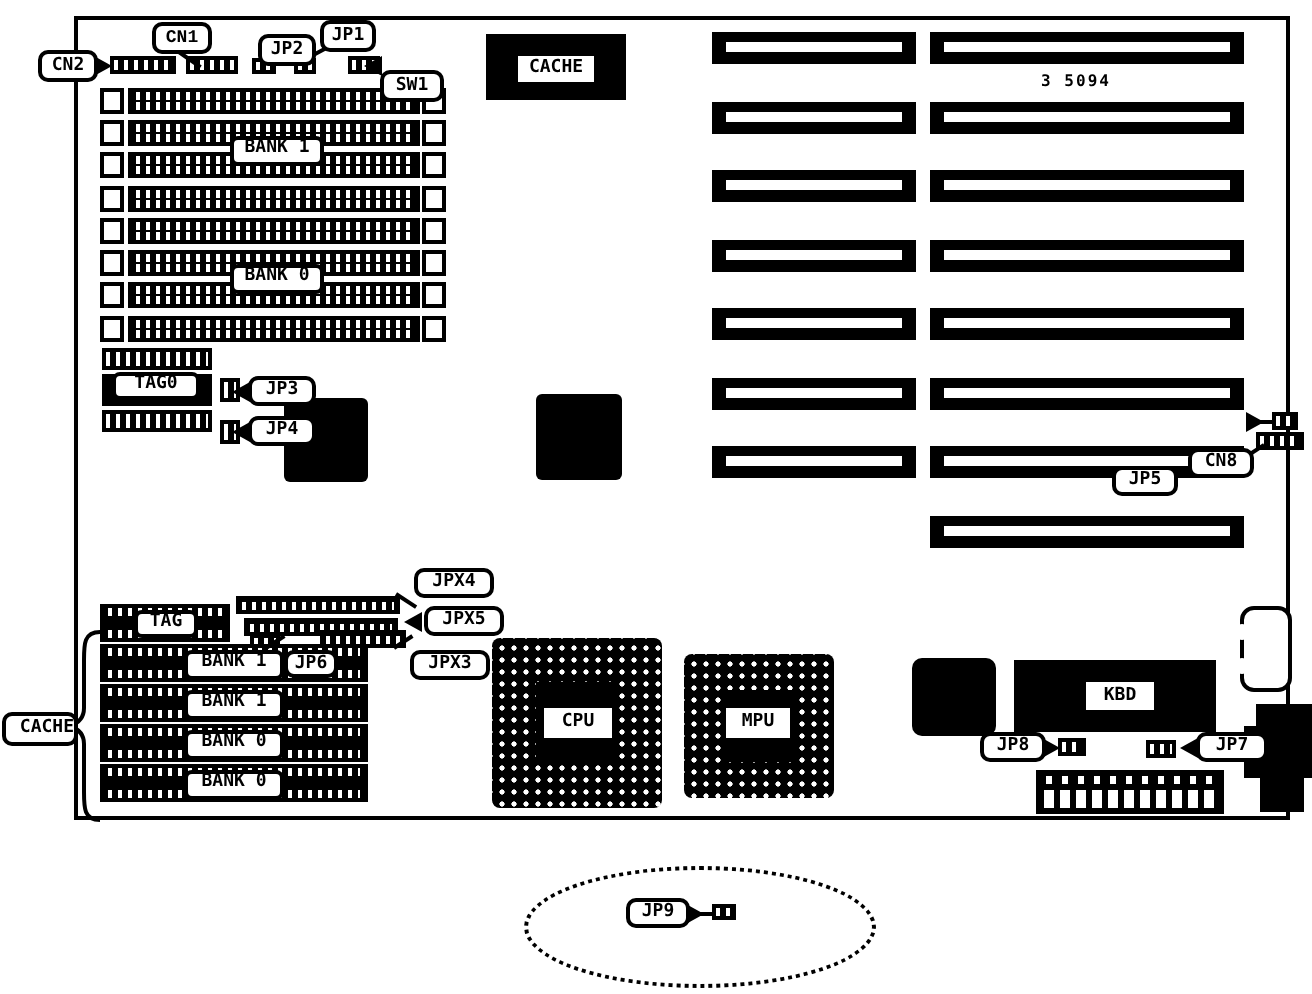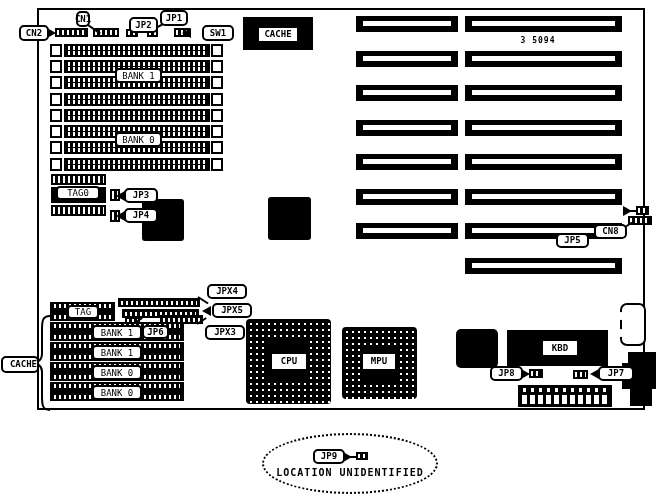--- a/index.html
+++ b/index.html
@@ -5,21 +5,21 @@
   html,body { margin:0; padding:0; background:#fff; }
   #canvas { position:relative; width:656px; height:497px; background:#fff;
             font-family:"DejaVu Sans Mono", monospace; color:#000; overflow:hidden; }
   .a { position:absolute; box-sizing:border-box; }
   .blk { background:#000; }
   .outline { border:2px solid #000; }
   .callout { background:#fff; border:2px solid #000; border-radius:5px; font-size:9px;
              font-weight:bold; display:flex; align-items:center; justify-content:center;
              z-index:30; line-height:1; letter-spacing:0; }
   .boxlabel { background:#fff; border:2px solid #000; border-radius:4px; font-size:9px;
-              font-weight:normal; display:flex; align-items:flex-end; justify-content:center;
+              font-weight:bold; display:flex; align-items:flex-start; justify-content:center;
               z-index:6; line-height:1; }
   .whitelabel { background:#fff; font-size:9px; font-weight:bold; display:flex;
                 align-items:center; justify-content:center; z-index:6; line-height:1; }
   .slot { background:#000; }
   .slot::after { content:""; position:absolute; left:7px; right:7px; top:5px; height:5px; background:#fff; }
   .bar { background:#000; }
   .bar::before, .bar::after { content:""; position:absolute; left:4px; right:4px; height:4px;
       background:repeating-linear-gradient(90deg,#fff 0 2px,rgba(0,0,0,0) 2px 5px); }
   .bar::before { top:2px; } .bar::after { bottom:2px; }
   .pins { background:#000; }
@@ -59,33 +59,33 @@
   <div class="a jmp" style="left:55px; top:28px; width:33px; height:9px;"></div>
   <div class="a jmp" style="left:93px; top:28px; width:26px; height:9px;"></div>
   <div class="a jmp" style="left:126px; top:29px; width:12px; height:8px;"></div>
   <div class="a jmp" style="left:147px; top:29px; width:11px; height:8px;"></div>
   <div class="a jmp" style="left:174px; top:28px; width:16px; height:9px;"></div>
 
   <div class="a callout" style="left:19px; top:25px; width:30px; height:16px;">
       <span>CN2</span>
     </div>
   <div class="a tri-r" style="left:47px; top:28px;"></div>
-  <div class="a callout" style="left:76px; top:11px; width:14px; height:16px;">
+  <div class="a callout" style="left:76px; top:11px; width:30px; height:16px;font-family:Liberation Mono, monospace;">
       <span>CN1</span>
     </div>
   <div class="a dline" style="left:88px; top:24px; width:15px; transform:rotate(35deg);"></div>
   <div class="a callout" style="left:129px; top:4px; width:29px; height:16px;margin-top:13px;">
       <span>JP2</span>
     </div>
   <div class="a tri-d" style="left:134px; top:19px;"></div>
   <div class="a callout" style="left:160px; top:10px; width:28px; height:16px;">
       <span>JP1</span>
     </div>
   <div class="a dline" style="left:152px; top:29px; width:14px; transform:rotate(-28deg);"></div>
-  <div class="a callout" style="left:190px; top:25px; width:32px; height:16px;margin-left:12px;">
+  <div class="a callout" style="left:190px; top:35px; width:32px; height:16px;">
       <span>SW1</span>
     </div>
   <div class="a tri-l" style="left:182px; top:28px;"></div>
 
   <div class="a clip" style="left:50px; top:44px; width:12px; height:13px;"></div>
     <div class="a bar" style="left:64px; top:44px; width:146px; height:13px;"></div>
     <div class="a clip" style="left:211px; top:44px; width:12px; height:13px;"></div>
   <div class="a clip" style="left:50px; top:60px; width:12px; height:13px;"></div>
     <div class="a bar" style="left:64px; top:60px; width:146px; height:13px;"></div>
     <div class="a clip" style="left:211px; top:60px; width:12px; height:13px;"></div>
@@ -262,15 +262,14 @@
 
   <div class="a power" style="left:518px; top:385px; width:94px; height:22px;"></div>
 
   <div class="a ellipse" style="left:262px; top:433px; width:176px; height:61px;"></div>
   <div class="a callout" style="left:313px; top:449px; width:32px; height:15px;">
       <span>JP9</span>
     </div>
   <div class="a tri-r" style="left:343px; top:452px;"></div>
   <div class="a dline" style="left:349px; top:456px; width:8px;"></div>
   <div class="a jmp" style="left:356px; top:452px; width:12px; height:8px;"></div>
-  <div class="a notetext" style="left:268px; top:468px; width:164px;"><span>LOCATION UNIDENTIFIED</span></div>
 
 </div>
 
 </body></html>

